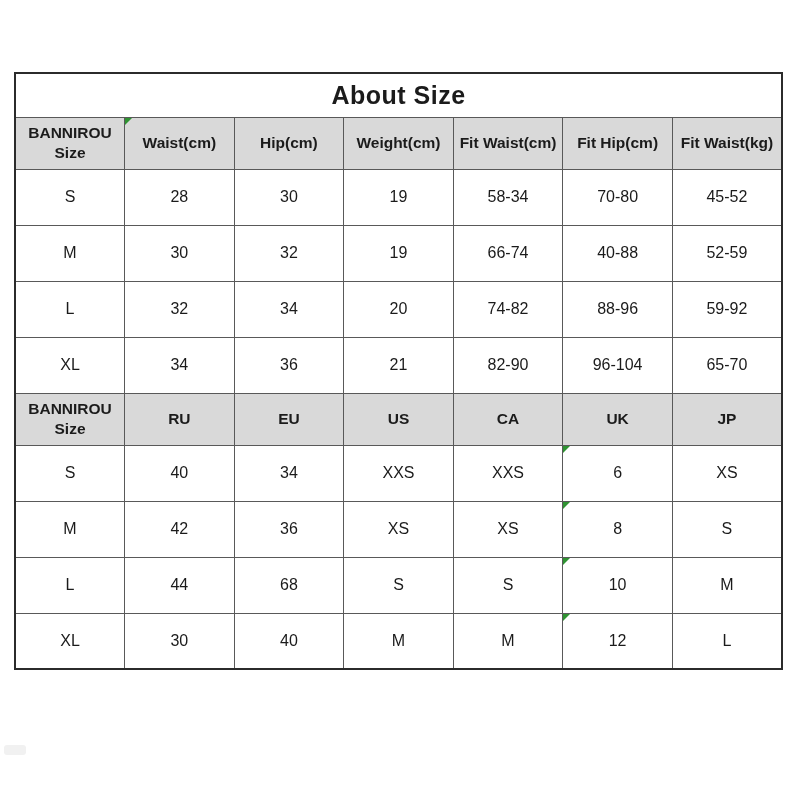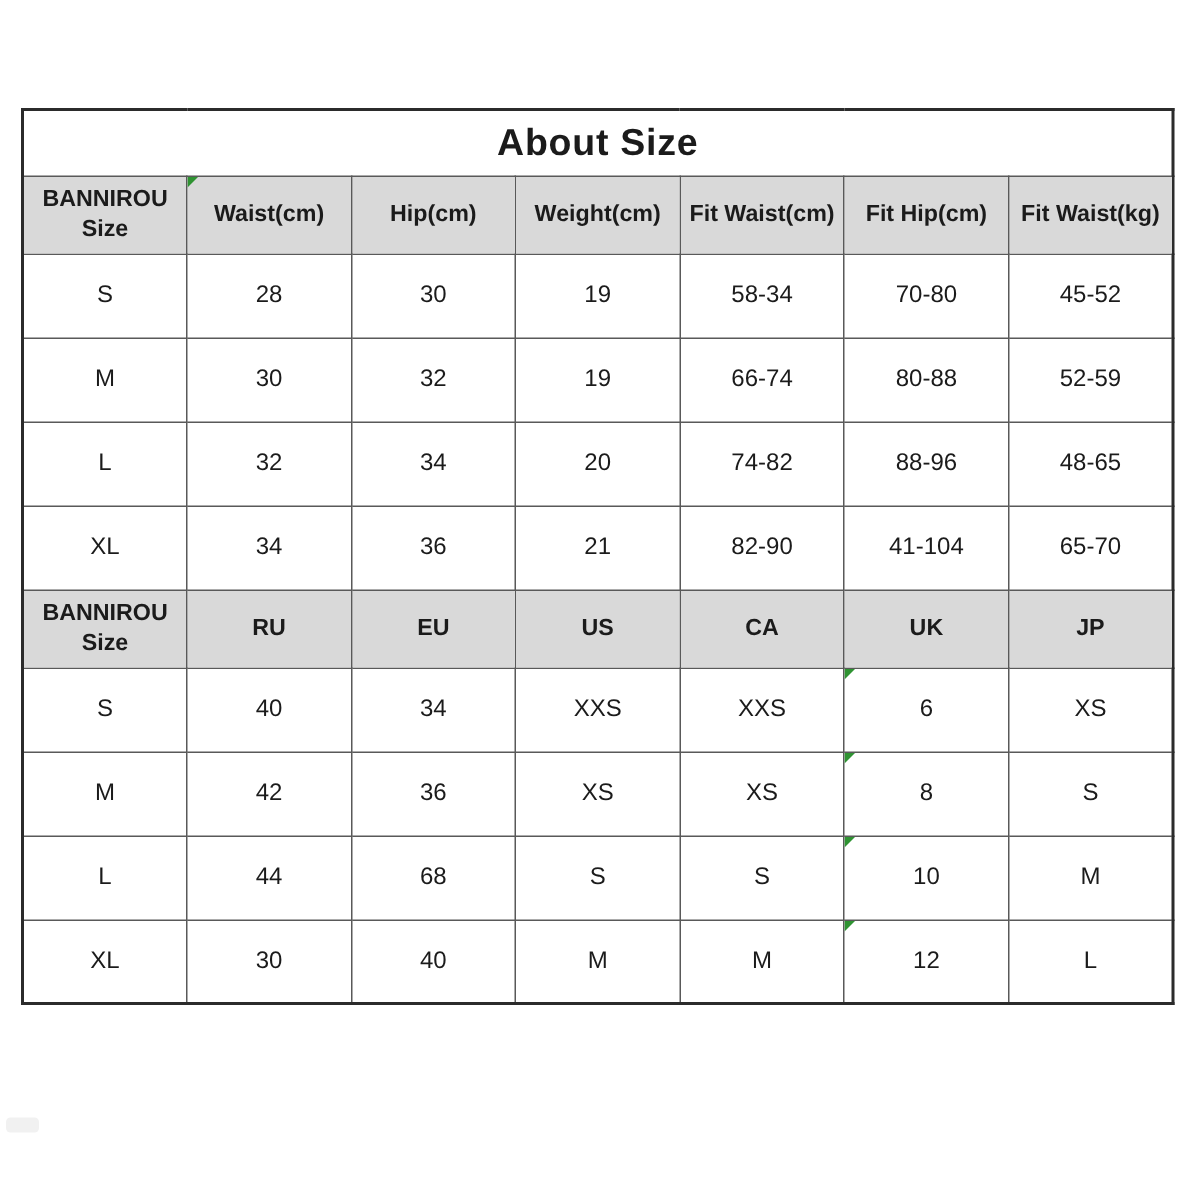--- a/index.html
+++ b/index.html
@@ -96,39 +96,39 @@
           <td>58-34</td>
           <td>70-80</td>
           <td>45-52</td>
         </tr>
         <tr class="data-row">
           <td>M</td>
           <td>30</td>
           <td>32</td>
           <td>19</td>
           <td>66-74</td>
-          <td>80-88</td>
+          <td>40-88</td>
           <td>52-59</td>
         </tr>
         <tr class="data-row">
           <td>L</td>
           <td>32</td>
           <td>34</td>
           <td>20</td>
           <td>74-82</td>
           <td>88-96</td>
-          <td>48-65</td>
+          <td>59-92</td>
         </tr>
         <tr class="data-row">
           <td>XL</td>
           <td>34</td>
           <td>36</td>
           <td>21</td>
           <td>82-90</td>
-          <td>41-104</td>
+          <td>96-104</td>
           <td>65-70</td>
         </tr>
         <tr class="header-row">
           <th>BANNIROU Size</th>
           <th>RU</th>
           <th>EU</th>
           <th>US</th>
           <th>CA</th>
           <th>UK</th>
           <th>JP</th>

